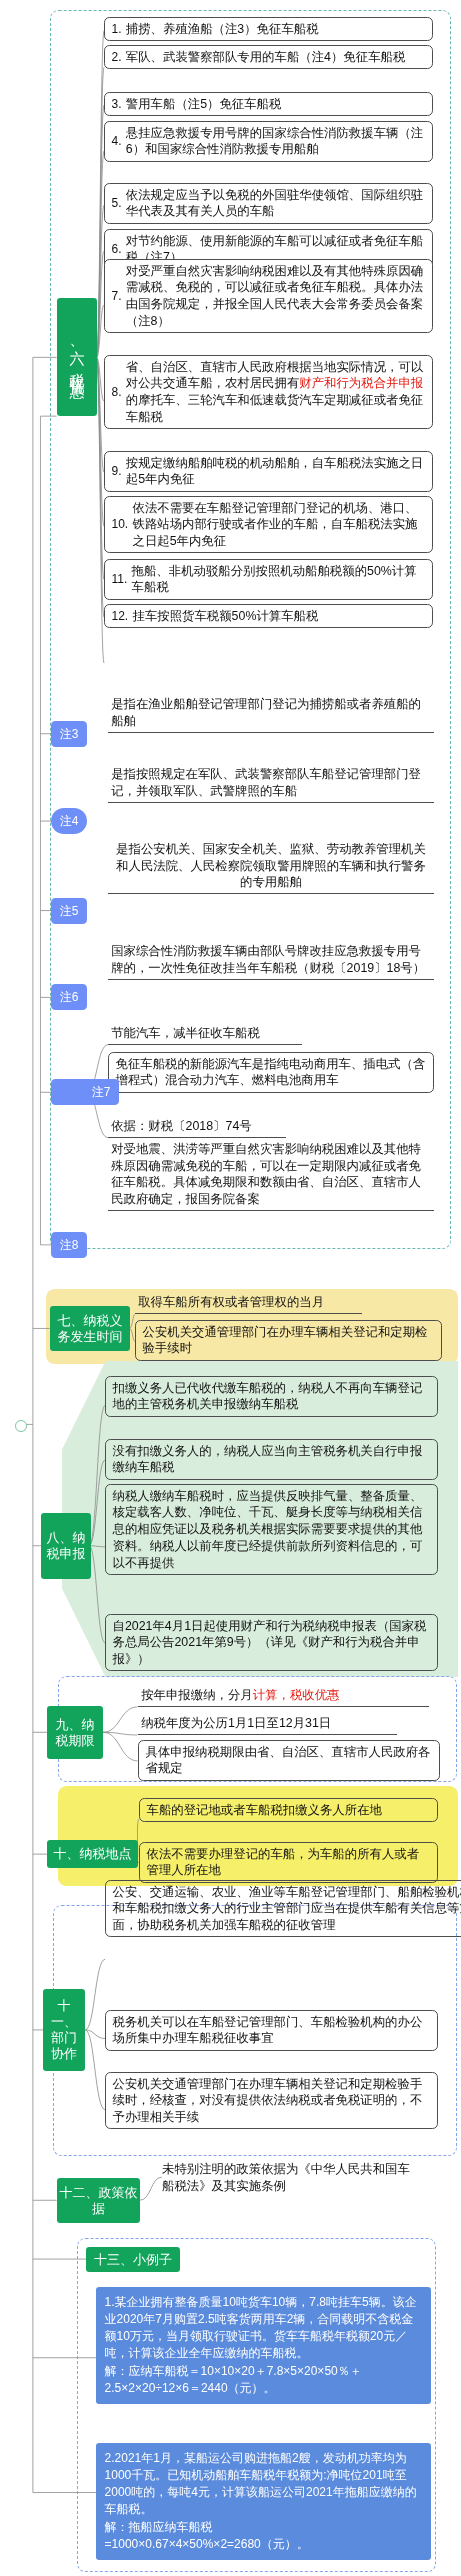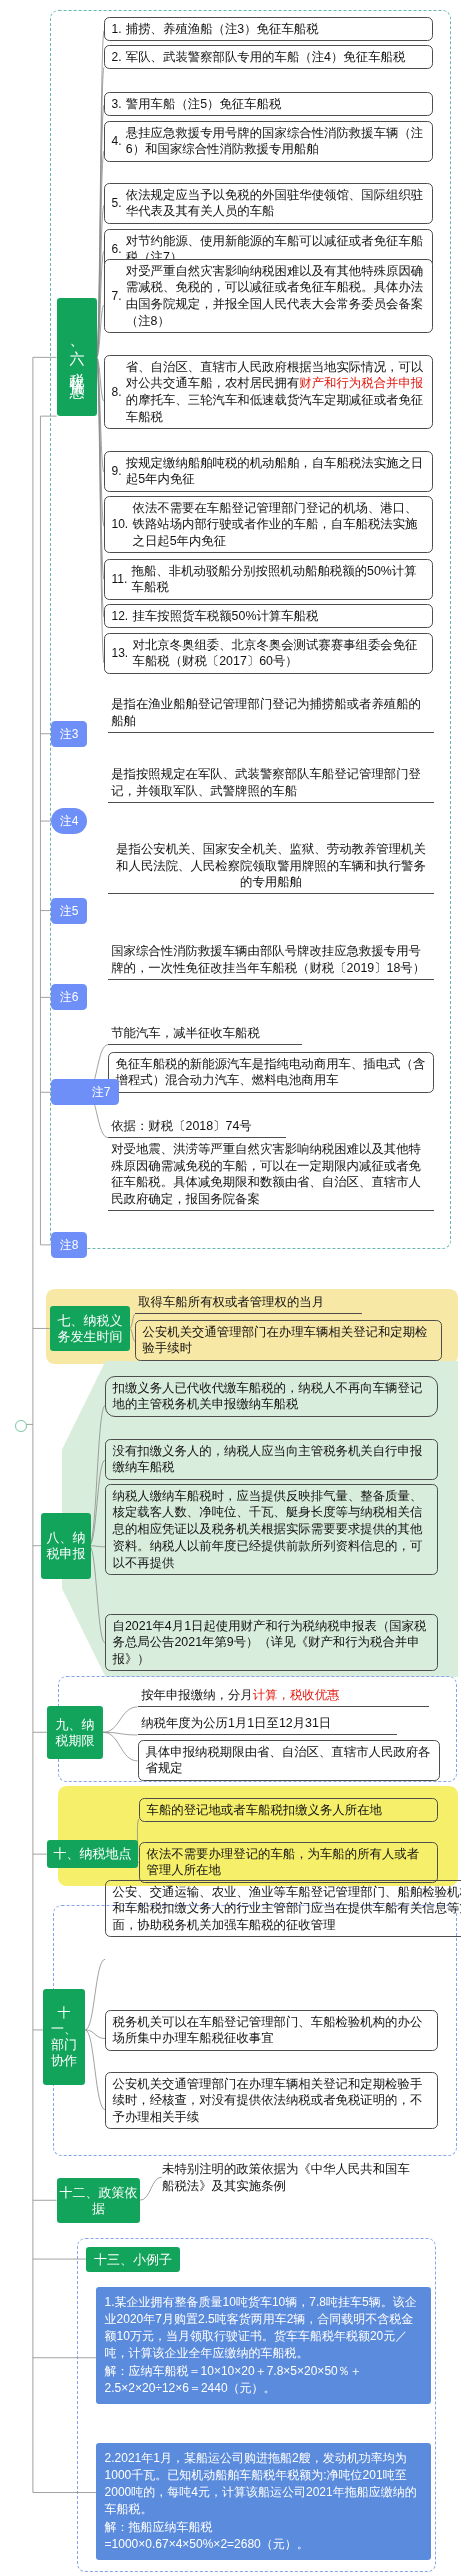--- a/index.html
+++ b/index.html
@@ -147,24 +147,20 @@
     <span><span>依法不需要在车船登记管理部门登记的机场、港口、铁路站场内部行驶或者作业的车船，自车船税法实施之日起5年内免征</span><span class="red"></span><span></span></span>
   </div>
   <div class="box flexrow" style="left:104px;top:559px;width:329px;">
     <span class="num">11.</span>
     <span><span>拖船、非机动驳船分别按照机动船舶税额的50%计算车船税</span><span class="red"></span><span></span></span>
   </div>
   <div class="box flexrow" style="left:104px;top:604px;width:329px;">
     <span class="num">12.</span>
     <span><span>挂车按照货车税额50%计算车船税</span><span class="red"></span><span></span></span>
   </div>
-  <div class="box flexrow" style="left:104px;top:633px;width:329px;">
-    <span class="num">13.</span>
-    <span><span>对北京冬奥组委、北京冬奥会测试赛赛事组委会免征车船税（财税〔2017〕60号）</span><span class="red"></span><span></span></span>
-  </div>
 
   <div class="note-label" style="left:51px;top:721px;">注3</div>
   <div class="uline" style="left:108px;top:696px;width:326px;">是指在渔业船舶登记管理部门登记为捕捞船或者养殖船的船舶</div>
 
   <div class="note-label" style="left:51px;top:808px;border-radius:13px;">注4</div>
   <div class="uline" style="left:108px;top:766px;width:326px;">是指按照规定在军队、武装警察部队车船登记管理部门登记，并领取军队、武警牌照的车船</div>
 
   <div class="note-label" style="left:51px;top:898px;">注5</div>
   <div class="uline" style="left:108px;top:841px;width:326px;text-align:center;">是指公安机关、国家安全机关、监狱、劳动教养管理机关和人民法院、人民检察院领取警用牌照的车辆和执行警务的专用船舶</div>
 
@@ -177,37 +173,37 @@
   <div class="uline" style="left:108px;top:1118px;width:178px;">依据：财税〔2018〕74号</div>
 
   <div class="note-label" style="left:51px;top:1232px;">注8</div>
   <div class="uline" style="left:108px;top:1141px;width:326px;">对受地震、洪涝等严重自然灾害影响纳税困难以及其他特殊原因确需减免税的车船，可以在一定期限内减征或者免征车船税。具体减免期限和数额由省、自治区、直辖市人民政府确定，报国务院备案</div>
 
   <div class="node" style="left:50px;top:1306px;width:80px;height:45px;">七、纳税义务发生时间</div>
   <div class="uline" style="left:135px;top:1294px;width:227px;">取得车船所有权或者管理权的当月</div>
   <div class="box clear" style="left:135px;top:1320px;width:307px;">公安机关交通管理部门在办理车辆相关登记和定期检验手续时</div>
 
   <div class="node" style="left:41px;top:1513px;width:50px;height:66px;">八、纳税申报</div>
-  <div class="box clear" style="left:105px;top:1376px;width:333px;border-radius:10px;">扣缴义务人已代收代缴车船税的，纳税人不再向车辆登记地的主管税务机关申报缴纳车船税</div>
+  <div class="box clear" style="left:105px;top:1376px;width:333px;">扣缴义务人已代收代缴车船税的，纳税人不再向车辆登记地的主管税务机关申报缴纳车船税</div>
   <div class="box clear" style="left:105px;top:1439px;width:333px;">没有扣缴义务人的，纳税人应当向主管税务机关自行申报缴纳车船税</div>
   <div class="box clear" style="left:105px;top:1484px;width:333px;">纳税人缴纳车船税时，应当提供反映排气量、整备质量、核定载客人数、净吨位、千瓦、艇身长度等与纳税相关信息的相应凭证以及税务机关根据实际需要要求提供的其他资料。纳税人以前年度已经提供前款所列资料信息的，可以不再提供</div>
   <div class="box clear" style="left:105px;top:1614px;width:333px;">自2021年4月1日起使用财产和行为税纳税申报表（国家税务总局公告2021年第9号）（详见《财产和行为税合并申报》）</div>
 
   <div class="node" style="left:47px;top:1706px;width:56px;height:53px;">九、纳税期限</div>
   <div class="uline" style="left:138px;top:1687px;width:291px;">
     <span>按年申报缴纳，分月</span><span class="red">计算，税收优惠</span>
   </div>
   <div class="uline" style="left:138px;top:1715px;width:259px;">纳税年度为公历1月1日至12月31日</div>
   <div class="box clear" style="left:138px;top:1740px;width:302px;">具体申报纳税期限由省、自治区、直辖市人民政府各省规定</div>
 
   <div class="node" style="left:47px;top:1840px;width:91px;height:28px;">十、纳税地点</div>
   <div class="box clear" style="left:139px;top:1798px;width:299px;">车船的登记地或者车船税扣缴义务人所在地</div>
   <div class="box clear" style="left:139px;top:1842px;width:299px;">依法不需要办理登记的车船，为车船的所有人或者管理人所在地</div>
 
-  <div class="node" style="left:43px;top:1989px;width:42px;height:96px;">十一、部门协作</div>
+  <div class="node" style="left:43px;top:1989px;width:42px;height:82px;">十一、部门协作</div>
   <div class="box clear" style="left:105px;top:1880px;width:386px;">公安、交通运输、农业、渔业等车船登记管理部门、船舶检验机构和车船税扣缴义务人的行业主管部门应当在提供车船有关信息等方面，协助税务机关加强车船税的征收管理</div>
   <div class="box clear" style="left:105px;top:2010px;width:333px;">税务机关可以在车船登记管理部门、车船检验机构的办公场所集中办理车船税征收事宜</div>
   <div class="box clear" style="left:105px;top:2072px;width:333px;">公安机关交通管理部门在办理车辆相关登记和定期检验手续时，经核查，对没有提供依法纳税或者免税证明的，不予办理相关手续</div>
 
   <div class="node" style="left:57px;top:2178px;width:83px;height:45px;">十二、政策依据</div>
   <div class="plain" style="left:162px;top:2161px;width:254px;">未特别注明的政策依据为《中华人民共和国车船税法》及其实施条例</div>
 
   <div class="node" style="left:86px;top:2247px;width:94px;height:25px;">十三、小例子</div>
   <div class="ex" style="top:2287px;">
     <div>1.某企业拥有整备质量10吨货车10辆，7.8吨挂车5辆。该企业2020年7月购置2.5吨客货两用车2辆，合同载明不含税金额10万元，当月领取行驶证书。货车车船税年税额20元／吨，计算该企业全年应缴纳的车船税。</div>

